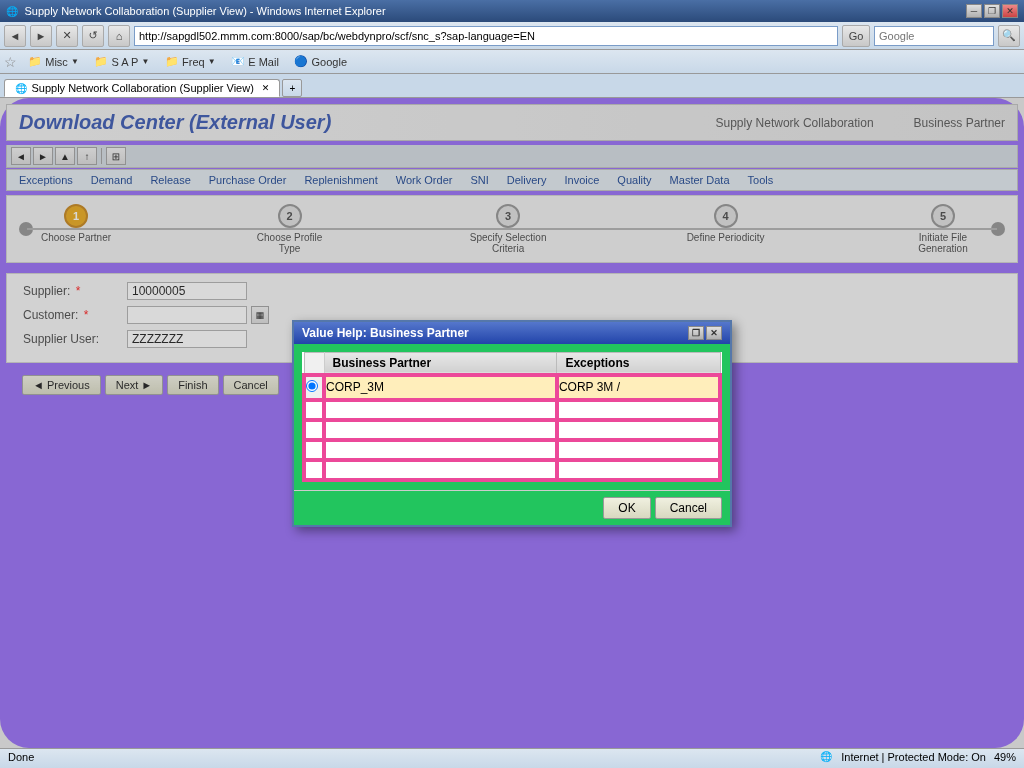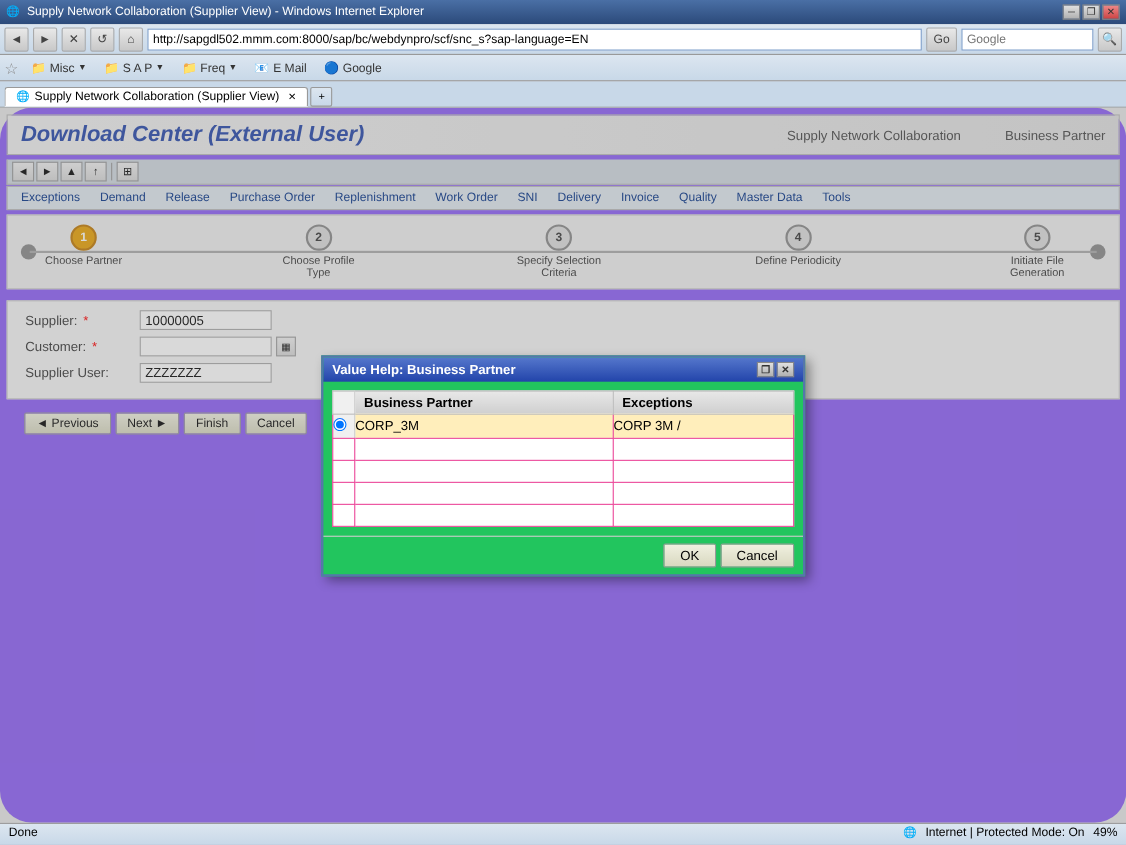--- a/index.html
+++ b/index.html
@@ -340,21 +340,21 @@
     }
     .dialog-table th {
       background: linear-gradient(to bottom, #e8e8e8, #d0d0d0);
       border: 1px solid #bbb;
       padding: 3px 8px;
       text-align: left;
       font-size: 12px;
       font-weight: bold;
     }
     .dialog-table td {
-      border: 1px solid #ec4899;
+      border: 4px solid #ec4899;
       padding: 3px 0;
       font-size: 12px;
     }
     .dialog-table .row-selector {
       width: 20px;
       background: #f0f0f0;
       border-right: 1px solid #ccc;
     }
     .dialog-row-selected td {
       background: #ffeebb;

